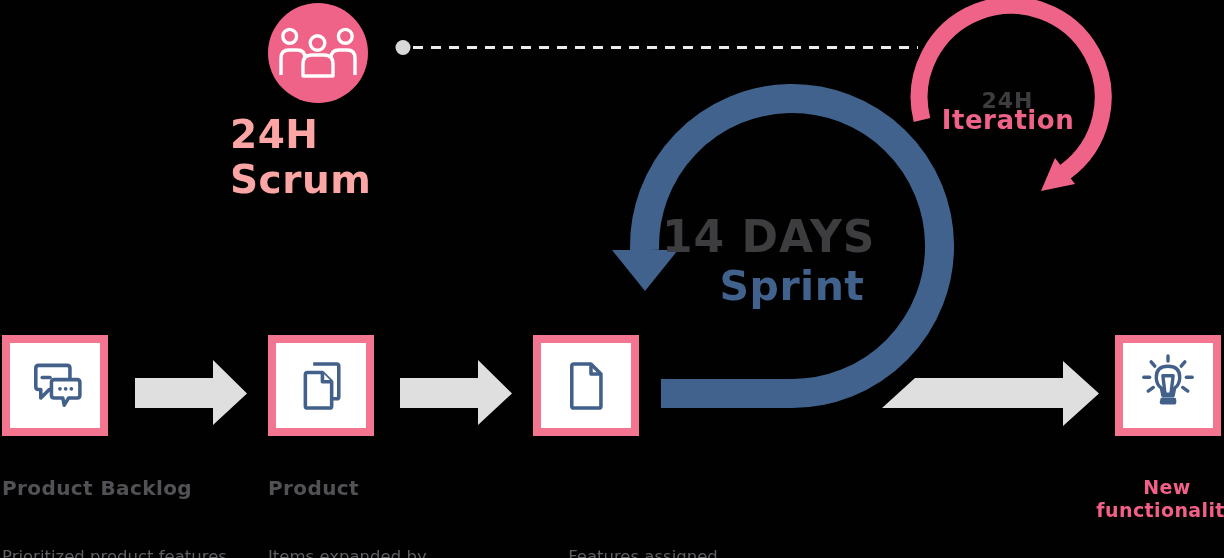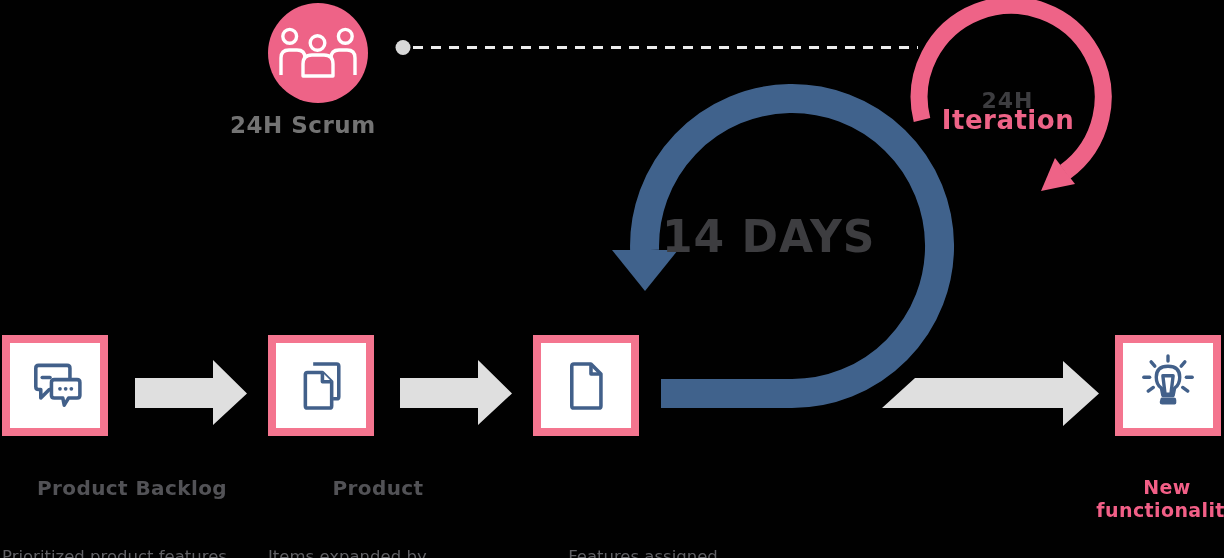--- a/index.html
+++ b/index.html
@@ -5,22 +5,22 @@
   html,body{margin:0;padding:0;background:#000;}
   .stage{
     position:relative;width:1224px;height:558px;background:#010101;overflow:hidden;
     font-family:"DejaVu Sans","Liberation Sans",sans-serif;
   }
   .layer{position:absolute;left:0;top:0;width:1224px;height:558px;}
   .abs{position:absolute;}
 
   
   .team-badge{position:absolute;left:268px;top:3px;width:100px;height:100px;}
-  .scrum-label{left:230px;top:112px;width:190px;font-size:23px;font-weight:bold;
-    color:#737373;letter-spacing:.5px;}
+  .scrum-label{left:230px;top:112px;width:190px;font-size:39px;font-weight:bold;
+    color:#fca5a5;letter-spacing:.5px;}
 
   
   .iter-duration{left:950px;top:88px;width:115px;text-align:center;
     font-size:22px;font-weight:bold;color:#3d3d40;letter-spacing:1px;}
   .iter-label{left:928px;top:105px;width:160px;text-align:center;
     font-size:26px;font-weight:bold;color:#ee6387;letter-spacing:.5px;}
 
   
   .sprint-duration{left:662px;top:211px;width:260px;text-align:left;
     font-size:44px;font-weight:bold;color:#3d3d40;letter-spacing:1px;}
@@ -28,21 +28,21 @@
     font-size:41px;font-weight:bold;color:#40628c;letter-spacing:.5px;}
 
   
   .step-box{position:absolute;top:335px;width:90px;height:85px;background:#fff;
     border:8px solid #f4758f;display:flex;align-items:center;justify-content:center;}
   .step-box.b1{left:2px;}
   .step-box.b2{left:268px;}
   .step-box.b3{left:533px;}
   .step-box.b4{left:1115px;}
 
-  .step-title{top:476px;font-size:20px;font-weight:bold;color:#525256;letter-spacing:.4px;text-align:center;}
+  .step-title{top:476px;font-size:20px;font-weight:bold;color:#525256;letter-spacing:.4px;}
   .step-title.t1{left:2px;width:260px;}
   .step-title.t2{left:268px;width:220px;}
   .step-title.t3{left:533px;width:240px;}
   .step-desc{top:511px;font-size:16.5px;color:#616165;line-height:1.33;white-space:pre-line;margin-top:35px;}
   .step-desc.d1{left:2px;width:260px;}
   .step-desc.d2{left:268px;width:220px;}
   .step-desc.d3{left:533px;width:220px;text-align:center;}
   .step-title.t4{left:1092px;width:150px;text-align:center;color:#f25f87;
     font-size:19px;line-height:1.2;}
 
@@ -78,20 +78,21 @@
       <path d="M 63 72 V 55 Q 63 47 71 47 H 79 Q 87 47 87 55 V 72"></path>
       <circle cx="49.5" cy="40" r="7.3" fill="#ee6387"></circle>
       <path d="M 35 73 V 61 Q 35 52 44 52 H 56 Q 65 52 65 61 V 73 Z" fill="#ee6387"></path>
     </g>
   </svg>
 
   <div class="abs scrum-label">24H Scrum</div>
   <div class="abs iter-duration">24H</div>
   <div class="abs iter-label">Iteration</div>
   <div class="abs sprint-duration">14 DAYS</div>
+  <div class="abs sprint-label">Sprint</div>
 
   <div class="step-box b1">
     <svg class="icon-svg" width="64" height="64" viewBox="0 0 90 90">
       <g stroke="#42608a" stroke-width="5" fill="none" stroke-linejoin="round" stroke-linecap="round">
         <path d="M 62 16 H 22 Q 18 16 18 20 V 46 Q 18 50 22 50 H 25 V 62 L 37 50 H 40 M 66 36 V 20 Q 66 16 62 16"></path>
         <line x1="27" y1="33" x2="38" y2="33"></line>
         <path d="M 44 36 H 76 Q 80 36 80 40 V 58 Q 80 62 76 62 H 64 L 58 72 L 56 62 H 44 Q 40 62 40 58 V 40 Q 40 36 44 36 Z" fill="#fff"></path>
       </g>
       <g fill="#42608a">
         <circle cx="52" cy="49" r="2.6"></circle>

